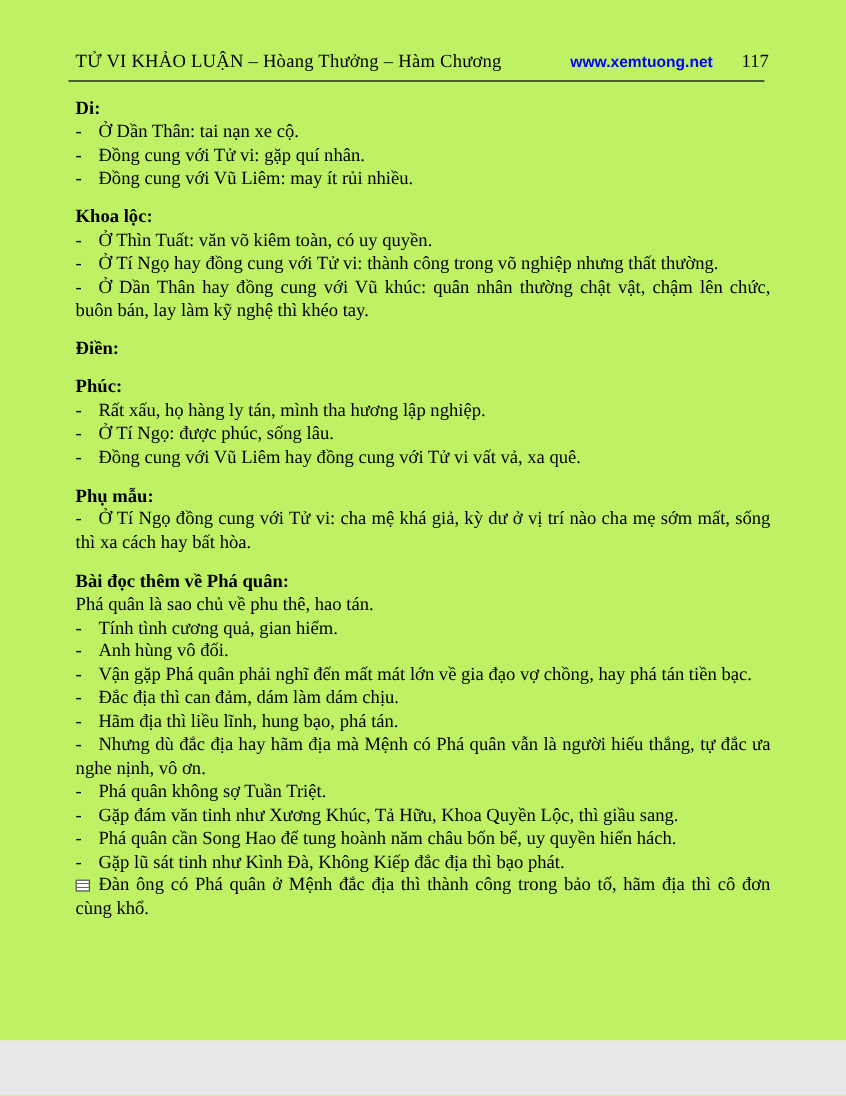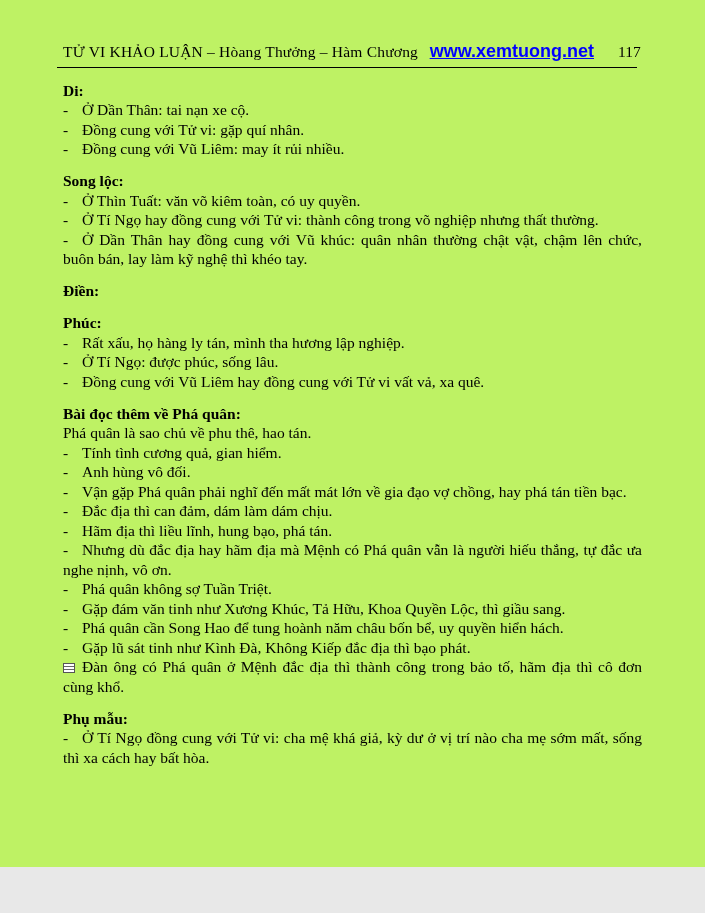--- a/index.html
+++ b/index.html
@@ -19,23 +19,22 @@
     align-items: baseline;
     margin: 42px 57px 0 63px;
     font-size: 15.5px;
     line-height: 19px;
     white-space: nowrap;
   }
   .header-title { flex: 1 1 auto; letter-spacing: 0.2px; }
   .header-link {
     font-family: "Liberation Sans", sans-serif;
     font-weight: bold;
-    font-size: 18px;
+    font-size: 13px;
     color: #0000ff;
-    text-decoration: underline;
     margin-right: 24px;
     cursor: pointer;
   }
   .page-number { width: 30px; }
   .header-rule {
     border: none;
     border-top: 1.6px solid #000;
     margin: 6px 68px 0 57px;
   }
   main.doc-body {
@@ -81,47 +80,47 @@
   </header>
   <hr class="header-rule">
   <main class="doc-body" id="sections">
       <section class="section">
         <h3>Di:</h3>
         <p class="item"><span class="marker">-</span><span class="txt">Ở Dần Thân: tai nạn xe cộ.</span></p>
         <p class="item"><span class="marker">-</span><span class="txt">Đồng cung với Tử vi: gặp quí nhân.</span></p>
         <p class="item"><span class="marker">-</span><span class="txt">Đồng cung với Vũ Liêm: may ít rủi nhiều.</span></p>
       </section>
       <section class="section">
-        <h3>Song lộc:</h3>
+        <h3>Khoa lộc:</h3>
         <p class="item"><span class="marker">-</span><span class="txt">Ở Thìn Tuất: văn võ kiêm toàn, có uy quyền.</span></p>
         <p class="item"><span class="marker">-</span><span class="txt">Ở Tí Ngọ hay đồng cung với Tử vi: thành công trong võ nghiệp nhưng thất thường.</span></p>
         <p class="item"><span class="marker">-</span><span class="txt">Ở Dần Thân hay đồng cung với Vũ khúc: quân nhân thường chật vật, chậm lên chức, buôn bán, lay làm kỹ nghệ thì khéo tay.</span></p>
       </section>
       <section class="section">
         <h3>Điền:</h3>
       </section>
       <section class="section">
         <h3>Phúc:</h3>
         <p class="item"><span class="marker">-</span><span class="txt">Rất xấu, họ hàng ly tán, mình tha hương lập nghiệp.</span></p>
         <p class="item"><span class="marker">-</span><span class="txt">Ở Tí Ngọ: được phúc, sống lâu.</span></p>
         <p class="item"><span class="marker">-</span><span class="txt">Đồng cung với Vũ Liêm hay đồng cung với Tử vi vất vả, xa quê.</span></p>
+      </section>
+      <section class="section">
+        <h3>Phụ mẫu:</h3>
+        <p class="item"><span class="marker">-</span><span class="txt">Ở Tí Ngọ đồng cung với Tử vi: cha mệ khá giả, kỳ dư ở vị trí nào cha mẹ sớm mất, sống thì xa cách hay bất hòa.</span></p>
       </section>
       <section class="section">
         <h3>Bài đọc thêm về Phá quân:</h3>
         <p class="intro">Phá quân là sao chủ về phu thê, hao tán.</p>
         <p class="item"><span class="marker">-</span><span class="txt">Tính tình cương quả, gian hiểm.</span></p>
         <p class="item"><span class="marker">-</span><span class="txt">Anh hùng vô đối.</span></p>
         <p class="item"><span class="marker">-</span><span class="txt">Vận gặp Phá quân phải nghĩ đến mất mát lớn về gia đạo vợ chồng, hay phá tán tiền bạc.</span></p>
         <p class="item"><span class="marker">-</span><span class="txt">Đắc địa thì can đảm, dám làm dám chịu.</span></p>
         <p class="item"><span class="marker">-</span><span class="txt">Hãm địa thì liều lĩnh, hung bạo, phá tán.</span></p>
         <p class="item"><span class="marker">-</span><span class="txt">Nhưng dù đắc địa hay hãm địa mà Mệnh có Phá quân vẫn là người hiếu thắng, tự đắc ưa nghe nịnh, vô ơn.</span></p>
         <p class="item"><span class="marker">-</span><span class="txt">Phá quân không sợ Tuần Triệt.</span></p>
         <p class="item"><span class="marker">-</span><span class="txt">Gặp đám văn tinh như Xương Khúc, Tả Hữu, Khoa Quyền Lộc, thì giầu sang.</span></p>
         <p class="item"><span class="marker">-</span><span class="txt">Phá quân cần Song Hao để tung hoành năm châu bốn bể, uy quyền hiển hách.</span></p>
         <p class="item"><span class="marker">-</span><span class="txt">Gặp lũ sát tinh như Kình Đà, Không Kiếp đắc địa thì bạo phát.</span></p>
         <p class="item"><span class="note-icon"></span><span class="txt">Đàn ông có Phá quân ở Mệnh đắc địa thì thành công trong bảo tố, hãm địa thì cô đơn cùng khổ.</span></p>
       </section>
-      <section class="section">
-        <h3>Phụ mẫu:</h3>
-        <p class="item"><span class="marker">-</span><span class="txt">Ở Tí Ngọ đồng cung với Tử vi: cha mệ khá giả, kỳ dư ở vị trí nào cha mẹ sớm mất, sống thì xa cách hay bất hòa.</span></p>
-      </section>
     </main>
 </div>
 
 </body></html>

